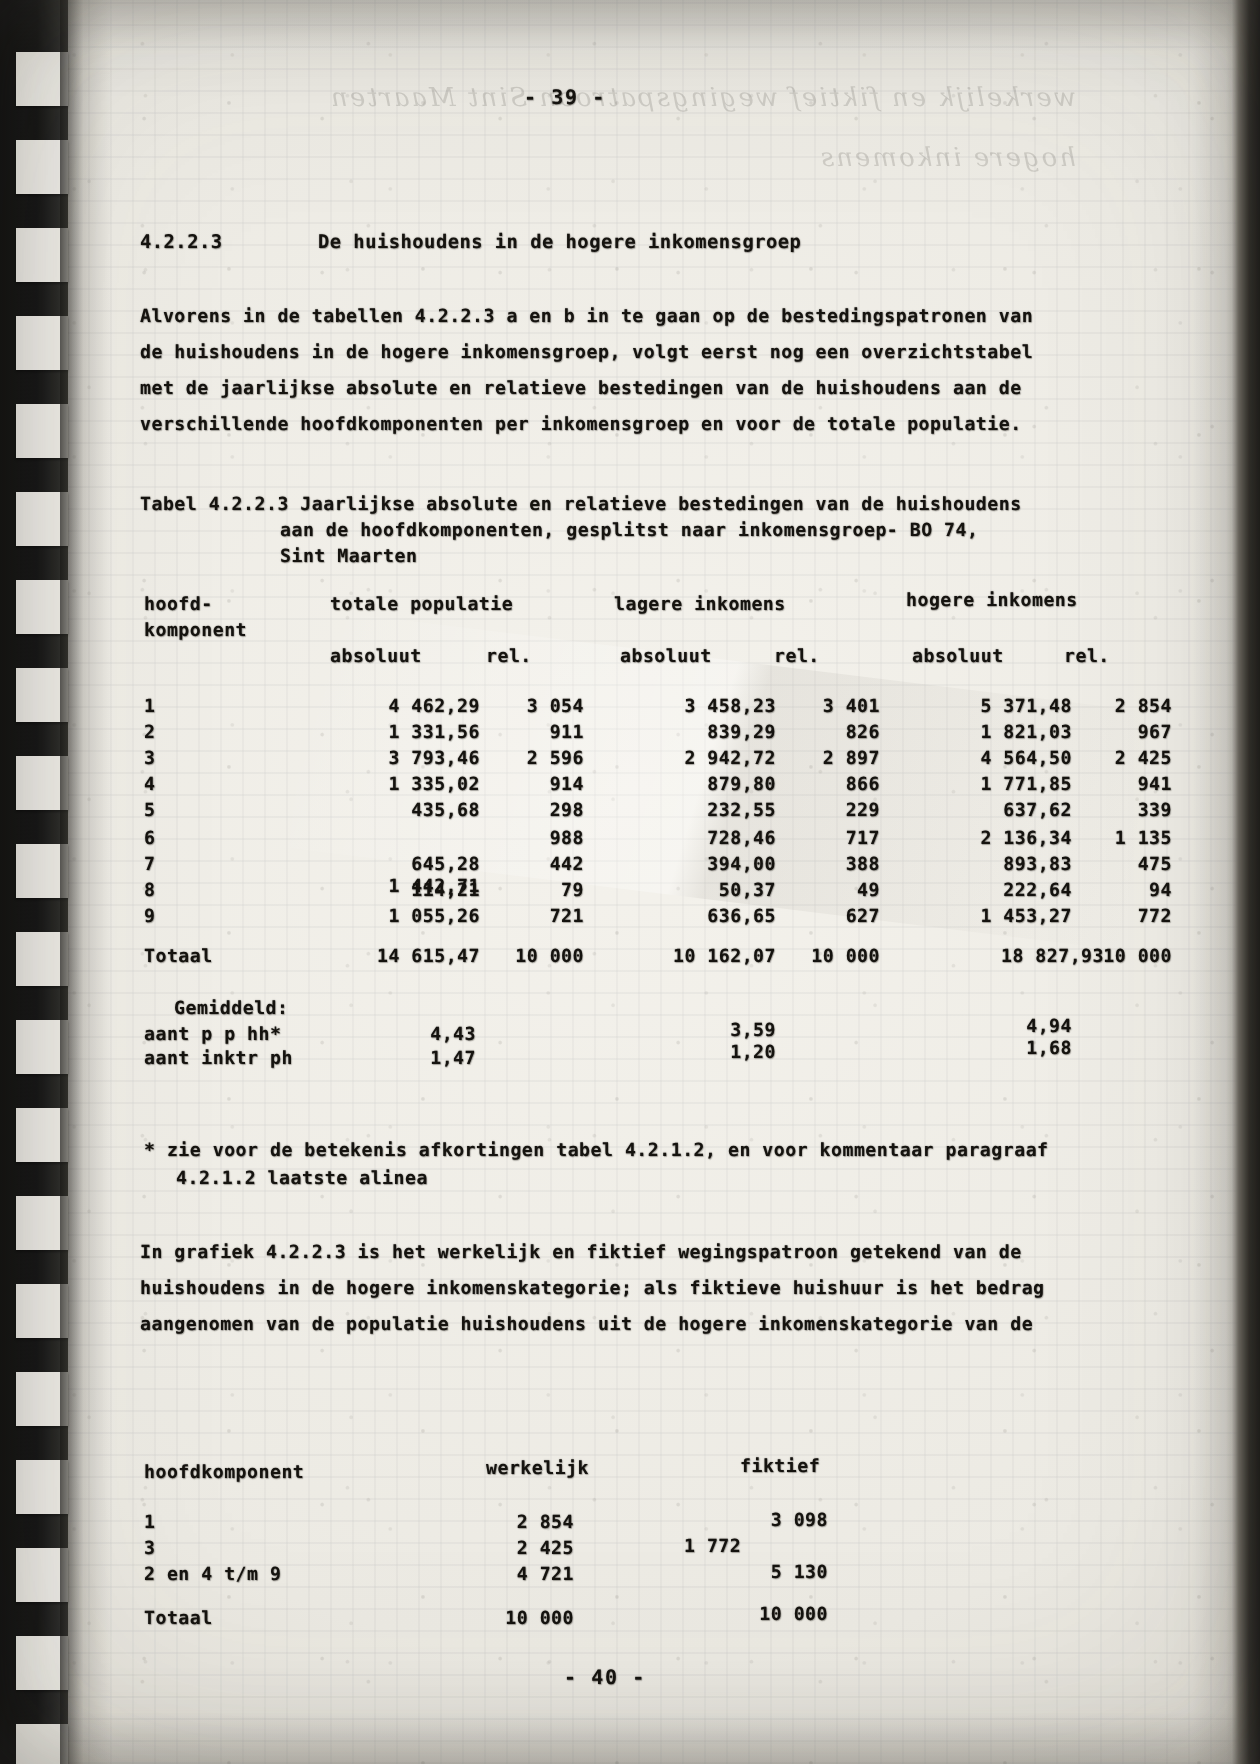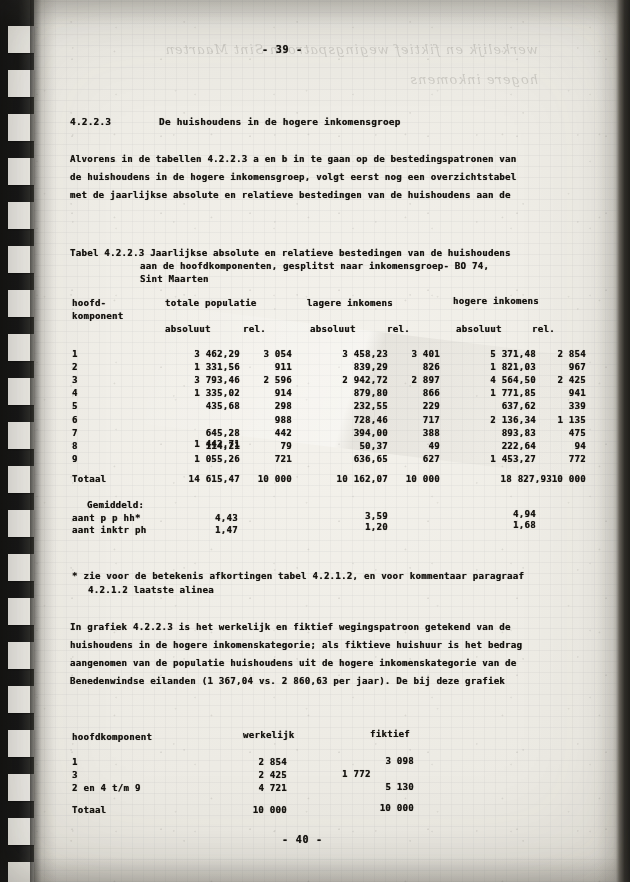--- a/index.html
+++ b/index.html
@@ -79,20 +79,21 @@
 
     <div class="t pg" style="left:262px;top:44px;">- 39 -</div>
     <div class="t pg" style="left:282px;top:834px;">- 40 -</div>
 
     <div class="t" style="left:70px;top:116px;font-size:9.4px;">4.2.2.3</div>
     <div class="t" style="left:159px;top:116px;font-size:9.4px;">De huishoudens in de hogere inkomensgroep</div>
 
     <div class="t" style="left:70px;top:154px;">Alvorens in de tabellen 4.2.2.3 a en b in te gaan op de bestedingspatronen van</div>
     <div class="t" style="left:70px;top:190px;">met de jaarlijkse absolute en relatieve bestedingen van de huishoudens aan de</div>
     <div class="t" style="left:70px;top:172px;">de huishoudens in de hogere inkomensgroep, volgt eerst nog een overzichtstabel</div>
+    <div class="t" style="left:70px;top:208px;">verschillende hoofdkomponenten per inkomensgroep en voor de totale populatie.</div>
 
     <div class="t" style="left:70px;top:248px;">Tabel 4.2.2.3 Jaarlijkse absolute en relatieve bestedingen van de huishoudens</div>
     <div class="t" style="left:140px;top:261px;">aan de hoofdkomponenten, gesplitst naar inkomensgroep- BO 74,</div>
     <div class="t" style="left:140px;top:274px;">Sint Maarten</div>
 
     <div class="t" style="left:72px;top:298px;">hoofd-</div>
     <div class="t" style="left:72px;top:311px;">komponent</div>
 
     <div class="t" style="left:165px;top:298px;">totale populatie</div>
     <div class="t" style="left:307px;top:298px;">lagere inkomens</div>
@@ -101,21 +102,21 @@
     <div class="t" style="left:165px;top:324px;">absoluut</div>
     <div class="t" style="left:243px;top:324px;">rel.</div>
     <div class="t" style="left:310px;top:324px;">absoluut</div>
     <div class="t" style="left:387px;top:324px;">rel.</div>
     <div class="t" style="left:456px;top:324px;">absoluut</div>
     <div class="t" style="left:532px;top:324px;">rel.</div>
 
     <div id="main-rows">
         <div>
           <div class="t" style="left: 72px; top: 349px;">1</div>
-          <div class="t" style="left: 130px; top: 349px; width: 110px; text-align: right;">3 462,29</div>
+          <div class="t" style="left: 130px; top: 349px; width: 110px; text-align: right;">4 462,29</div>
           <div class="t" style="left: 230px; top: 349px; width: 62px; text-align: right;">3 054</div>
           <div class="t" style="left: 280px; top: 349px; width: 108px; text-align: right;">3 458,23</div>
           <div class="t" style="left: 378px; top: 349px; width: 62px; text-align: right;">3 401</div>
           <div class="t" style="left: 428px; top: 349px; width: 108px; text-align: right;">5 371,48</div>
           <div class="t" style="left: 524px; top: 349px; width: 62px; text-align: right;">2 854</div>
         </div>
         <div>
           <div class="t" style="left: 72px; top: 362.1px;">2</div>
           <div class="t" style="left: 130px; top: 362.1px; width: 110px; text-align: right;">1 331,56</div>
           <div class="t" style="left: 230px; top: 362.1px; width: 62px; text-align: right;">911</div>
@@ -207,21 +208,20 @@
     <div class="t" style="left:160px;top:525px;width:78px;text-align:right;">1,47</div>
     <div class="t" style="left:310px;top:522px;width:78px;text-align:right;">1,20</div>
     <div class="t" style="left:458px;top:520px;width:78px;text-align:right;">1,68</div>
 
     <div class="t" style="left:72px;top:571px;">* zie voor de betekenis afkortingen tabel 4.2.1.2, en voor kommentaar paragraaf</div>
     <div class="t" style="left:88px;top:585px;">4.2.1.2 laatste alinea</div>
 
     <div class="t" style="left:70px;top:622px;">In grafiek 4.2.2.3 is het werkelijk en fiktief wegingspatroon getekend van de</div>
     <div class="t" style="left:70px;top:640px;">huishoudens in de hogere inkomenskategorie; als fiktieve huishuur is het bedrag</div>
     <div class="t" style="left:70px;top:658px;">aangenomen van de populatie huishoudens uit de hogere inkomenskategorie van de</div>
-    <div class="t" style="left:70px;top:676px;">Benedenwindse eilanden (1 367,04 vs. 2 860,63 per jaar). De bij deze grafiek</div>
 
     <div class="t" style="left:72px;top:732px;">hoofdkomponent</div>
     <div class="t" style="left:243px;top:730px;">werkelijk</div>
     <div class="t" style="left:370px;top:729px;">fiktief</div>
 
     <div id="bottom-rows">
         <div>
           <div class="t" style="left: 72px; top: 757px;">1</div>
           <div class="t" style="left: 215px; top: 757px; width: 72px; text-align: right;">2 854</div>
           <div class="t" style="left: 342px; top: 755.5px; width: 72px; text-align: right;">3 098</div>

